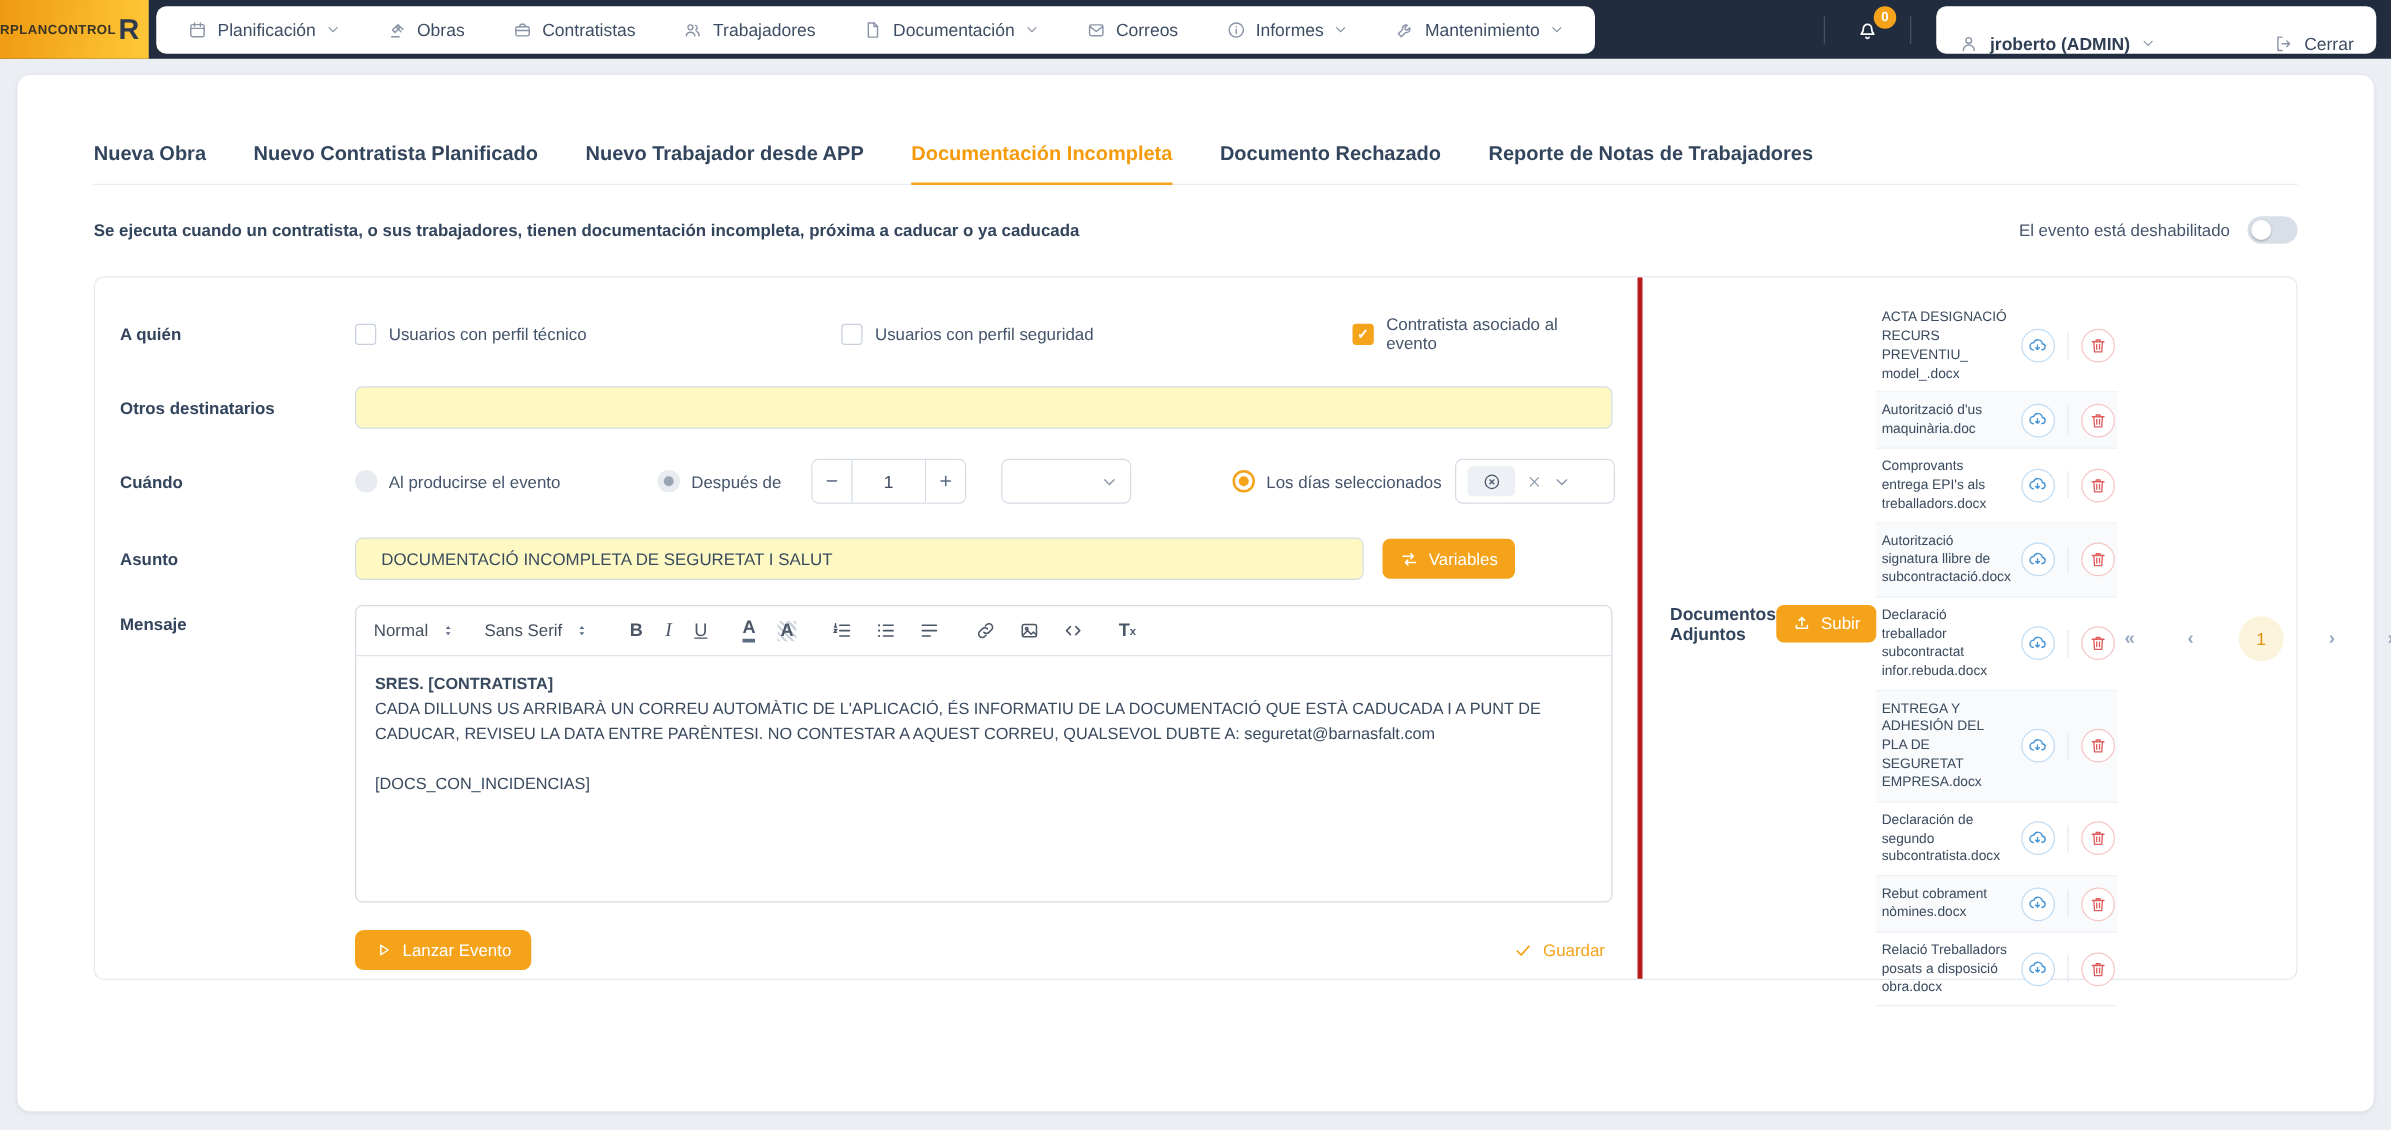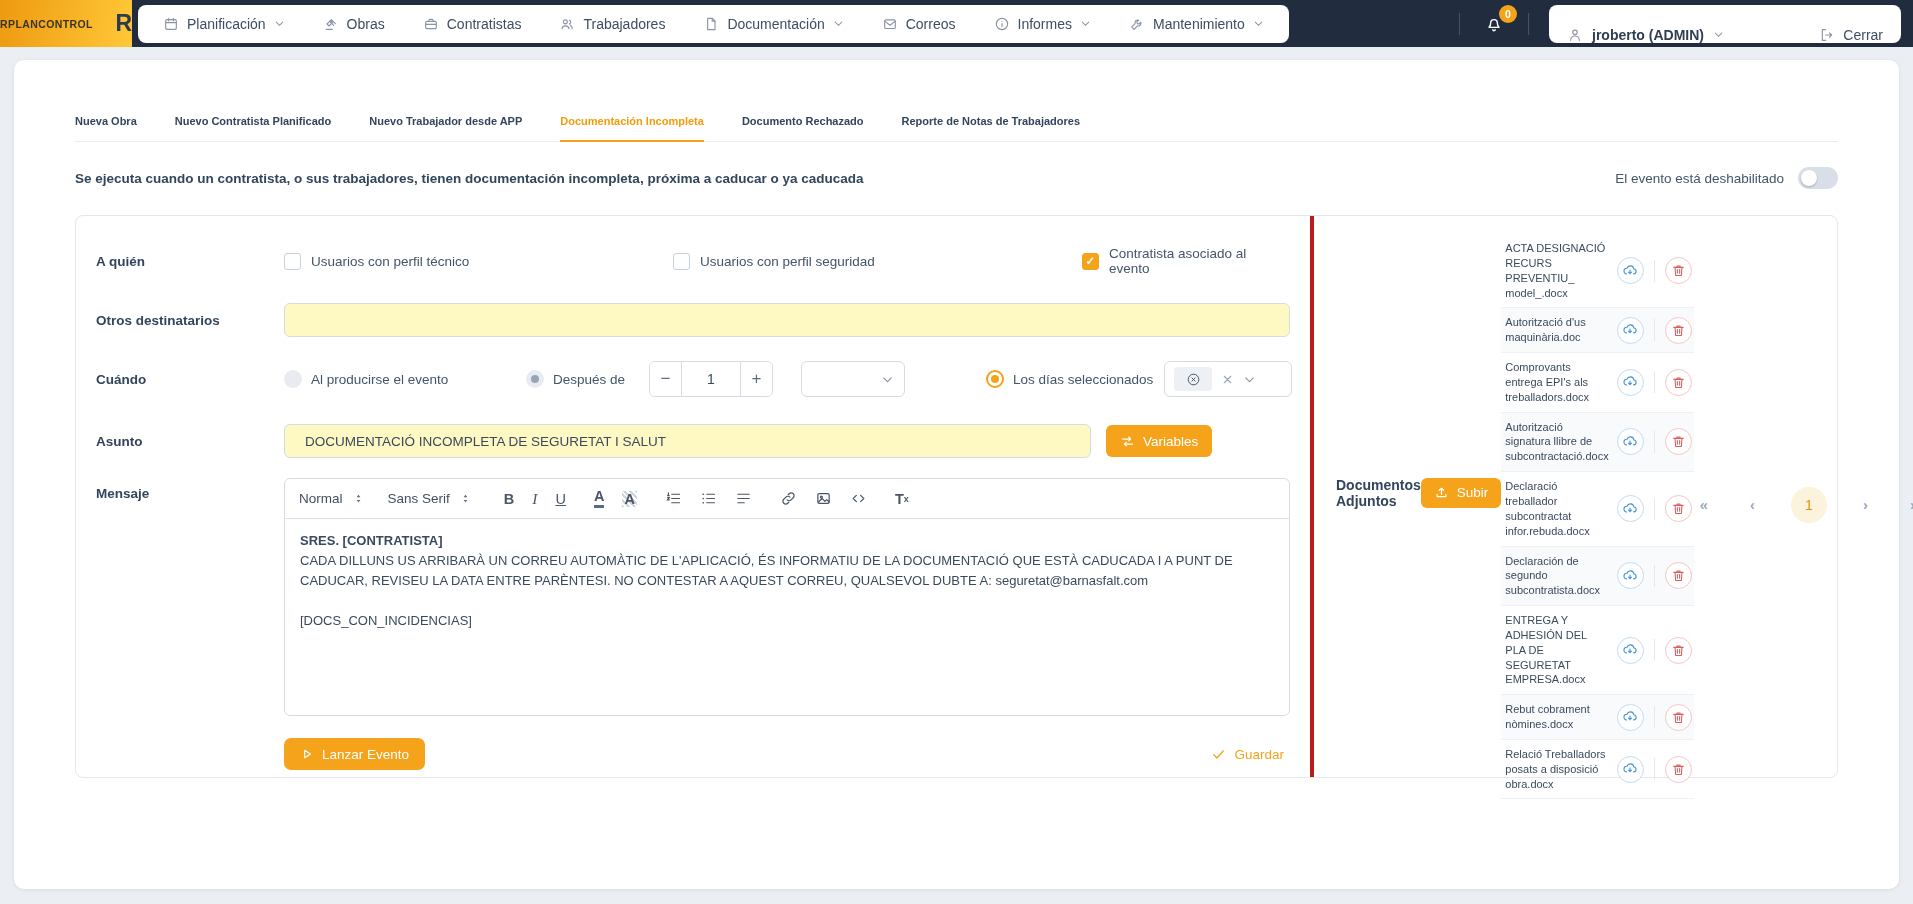--- a/index.html
+++ b/index.html
@@ -7,23 +7,23 @@
   body {
     width:1913px; height:904px; overflow:hidden;
     background:#EBEEF3;
     font-family:"Liberation Sans", sans-serif;
     color:#3A4A5E;
   }
   svg { display:block; }
 
   
   .topbar { height:47px; background:#212D3F; display:flex; align-items:center; padding-right:12px; }
-  .logo { width:132px; height:47px; flex:none; cursor:pointer;
+  .logo { width:119px; height:47px; flex:none; cursor:pointer;
           background:linear-gradient(100deg,#EE9A10,#FFC838);
-          display:flex; align-items:center; justify-content:space-between; }
+          display:flex; align-items:center; justify-content:flex-start; }
   .logo-text { font-size:10.5px; font-weight:bold; letter-spacing:.4px; color:#3A3426; }
   .logo-r { font-size:23px; font-weight:800; color:#2E3A4D; line-height:1; margin-left:2px; }
   .nav-pill { margin-left:6px; height:38px; background:#fff; border-radius:8px;
               display:flex; align-items:center; padding:0 6px; flex:none; }
   .nav-item { display:flex; align-items:center; gap:8px; padding:0 19px; height:100%;
               font-size:14px; color:#3D4D63; cursor:pointer; white-space:nowrap; }
   .nav-item .ic { color:#8A94A6; }
   .caret { color:#8A94A6; }
   .tsep { width:1px; height:22px; background:#46526A; margin:0 10px; flex:none; }
   .tsep.first { margin-left:auto; }
@@ -34,21 +34,21 @@
   .user-pill { margin-left:10px; width:352px; height:38px; background:#fff; border-radius:8px;
                display:flex; align-items:flex-end; padding:0 18px; flex:none; }
   .user-menu { display:flex; align-items:center; gap:9px; font-size:14px; font-weight:bold; color:#2F3E53; cursor:pointer; }
   .logout { margin-left:auto; display:flex; align-items:center; gap:8px; font-size:14px; color:#3D4D63; cursor:pointer; }
 
   
   .card { margin:13px 14px; height:829px; background:#fff; border-radius:10px;
           box-shadow:0 1px 4px rgba(25,39,60,.08); padding:55px 61px 0; }
 
   .tabs { display:flex; gap:38px; border-bottom:1px solid #E8EDF3; }
-  .tab { font-size:11px; font-weight:bold; color:#33455C; padding-bottom:14px; cursor:pointer; position:relative; white-space:nowrap; }
+  .tab { font-size:16px; font-weight:bold; color:#33455C; padding-bottom:14px; cursor:pointer; position:relative; white-space:nowrap; }
   .tab.active { color:#F59B0B; }
   .tab.active::after { content:''; position:absolute; left:0; right:0; bottom:-1px; height:2px; background:#F5A31B; }
 
   .desc-row { margin-top:25px; display:flex; align-items:center; justify-content:space-between; }
   .desc { font-size:13.5px; font-weight:bold; color:#33455C; }
   .toggle-wrap { display:flex; align-items:center; gap:14px; font-size:13.5px; color:#44546A; }
   .toggle { width:40px; height:22px; border-radius:11px; background:#D9DFE8; position:relative; cursor:pointer; flex:none; }
   .toggle-knob { position:absolute; left:3px; top:3px; width:16px; height:16px; border-radius:50%;
                  background:#fff; box-shadow:0 1px 2px rgba(0,0,0,.25); }
 
@@ -625,44 +625,44 @@
                   <svg width="15" height="15" viewBox="0 0 24 24" fill="none" stroke="currentColor" stroke-width="1.7" stroke-linecap="round" stroke-linejoin="round">
                     <path d="M4.5 7h15M9.5 7V4.8h5V7"></path>
                     <path d="M6.5 7l.9 13h9.2l.9-13"></path>
                     <path d="M10.2 10.5v6M13.8 10.5v6"></path>
                   </svg>
                 </span>
               </button>
             </div>
           </div>
           <div class="doc-row">
+            <div class="doc-name">ENTREGA Y ADHESIÓN DEL PLA DE SEGURETAT EMPRESA.docx</div>
+            <div class="doc-actions">
+              <button class="circle-btn dl-btn">
+                <span>
+                  <svg width="16" height="16" viewBox="0 0 24 24" fill="none" stroke="currentColor" stroke-width="1.7" stroke-linecap="round" stroke-linejoin="round">
+                    <path d="M7 16.5a4.3 4.3 0 1 1 .5-8.6A5.3 5.3 0 0 1 17.8 9a3.6 3.6 0 0 1-.6 7.2"></path>
+                    <path d="M12 10.5v5.5m0 0l-2.2-2.2M12 16l2.2-2.2"></path>
+                  </svg>
+                </span>
+              </button>
+              <span class="act-sep"></span>
+              <button class="circle-btn del-btn">
+                <span>
+                  <svg width="15" height="15" viewBox="0 0 24 24" fill="none" stroke="currentColor" stroke-width="1.7" stroke-linecap="round" stroke-linejoin="round">
+                    <path d="M4.5 7h15M9.5 7V4.8h5V7"></path>
+                    <path d="M6.5 7l.9 13h9.2l.9-13"></path>
+                    <path d="M10.2 10.5v6M13.8 10.5v6"></path>
+                  </svg>
+                </span>
+              </button>
+            </div>
+          </div>
+          <div class="doc-row">
             <div class="doc-name">Declaración de segundo subcontratista.docx</div>
-            <div class="doc-actions">
-              <button class="circle-btn dl-btn">
-                <span>
-                  <svg width="16" height="16" viewBox="0 0 24 24" fill="none" stroke="currentColor" stroke-width="1.7" stroke-linecap="round" stroke-linejoin="round">
-                    <path d="M7 16.5a4.3 4.3 0 1 1 .5-8.6A5.3 5.3 0 0 1 17.8 9a3.6 3.6 0 0 1-.6 7.2"></path>
-                    <path d="M12 10.5v5.5m0 0l-2.2-2.2M12 16l2.2-2.2"></path>
-                  </svg>
-                </span>
-              </button>
-              <span class="act-sep"></span>
-              <button class="circle-btn del-btn">
-                <span>
-                  <svg width="15" height="15" viewBox="0 0 24 24" fill="none" stroke="currentColor" stroke-width="1.7" stroke-linecap="round" stroke-linejoin="round">
-                    <path d="M4.5 7h15M9.5 7V4.8h5V7"></path>
-                    <path d="M6.5 7l.9 13h9.2l.9-13"></path>
-                    <path d="M10.2 10.5v6M13.8 10.5v6"></path>
-                  </svg>
-                </span>
-              </button>
-            </div>
-          </div>
-          <div class="doc-row">
-            <div class="doc-name">ENTREGA Y ADHESIÓN DEL PLA DE SEGURETAT EMPRESA.docx</div>
             <div class="doc-actions">
               <button class="circle-btn dl-btn">
                 <span>
                   <svg width="16" height="16" viewBox="0 0 24 24" fill="none" stroke="currentColor" stroke-width="1.7" stroke-linecap="round" stroke-linejoin="round">
                     <path d="M7 16.5a4.3 4.3 0 1 1 .5-8.6A5.3 5.3 0 0 1 17.8 9a3.6 3.6 0 0 1-.6 7.2"></path>
                     <path d="M12 10.5v5.5m0 0l-2.2-2.2M12 16l2.2-2.2"></path>
                   </svg>
                 </span>
               </button>
               <span class="act-sep"></span>

